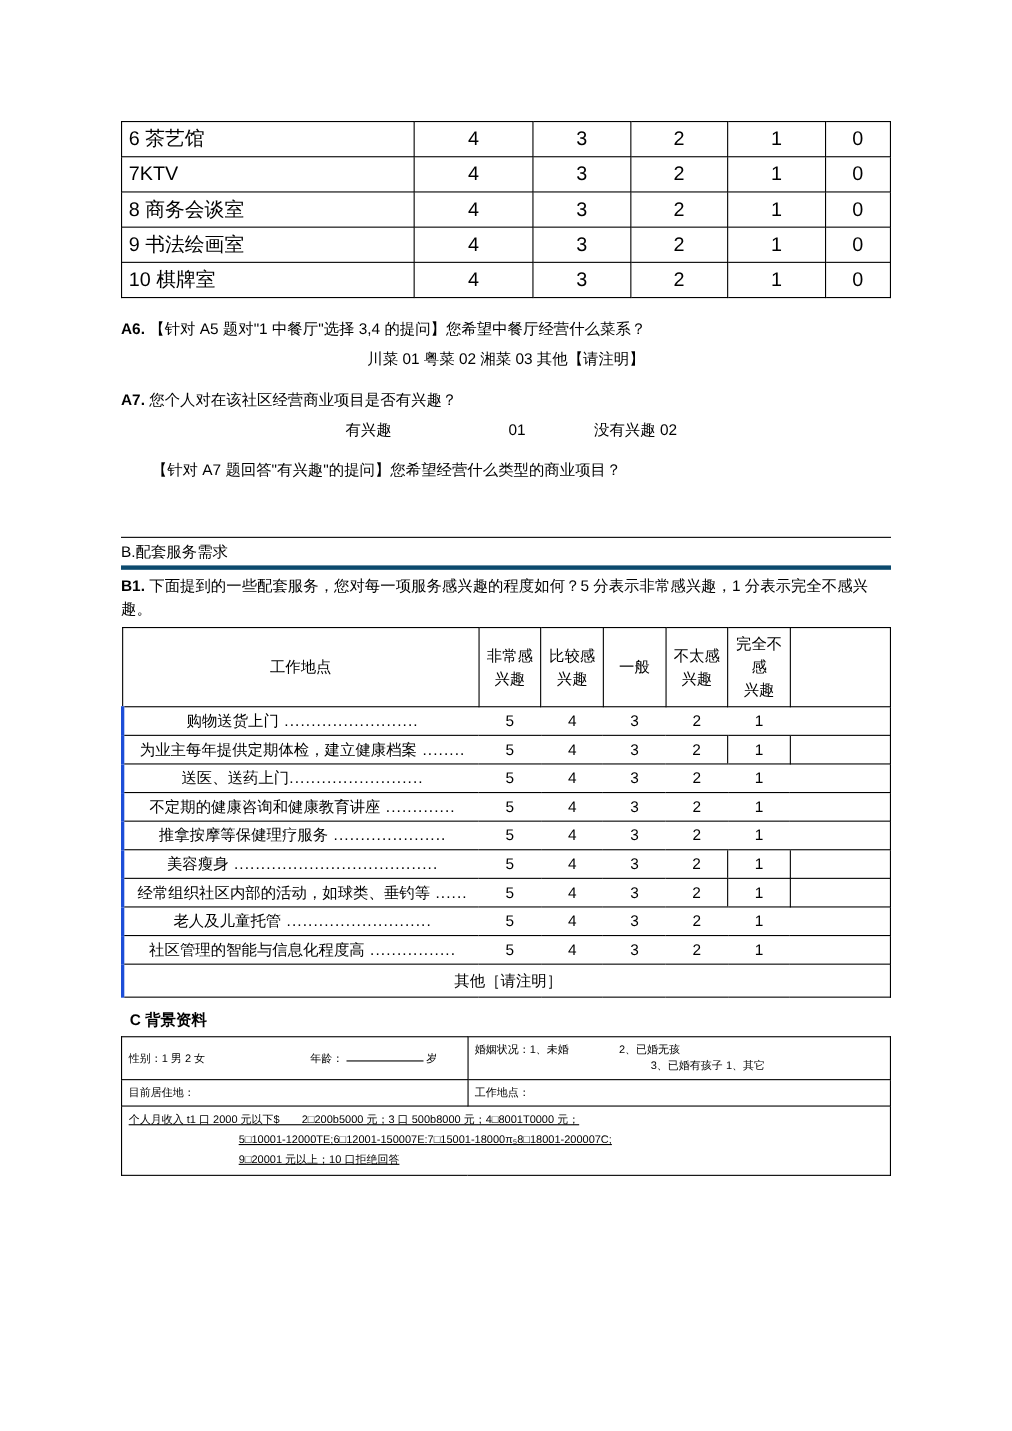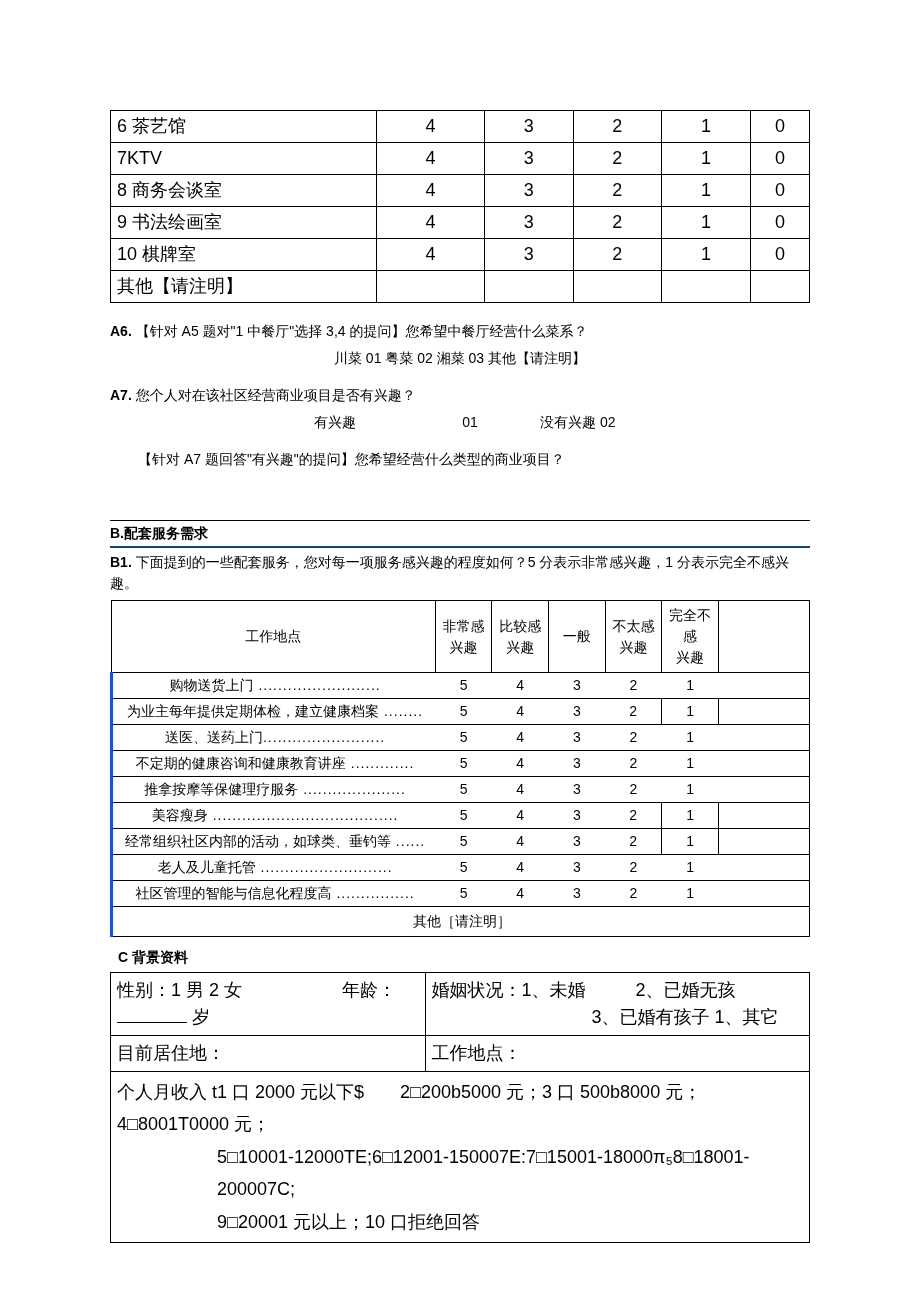--- a/index.html
+++ b/index.html
@@ -31,23 +31,23 @@
     vertical-align: middle;
   }
   table.grid .label { text-align: left; padding-left: 6px; }
   .q-row { margin: 4px 0 6px 0; }
   .q-prefix { font-weight: bold; font-family: Arial, sans-serif; }
   .center { text-align: center; }
   .opt-line { margin: 4px 0 16px 0; }
   .flex-row { display:flex; }
   .hr { border-top: 1px solid #000; margin-top: 50px; }
   .section-hdr {
-    font-weight: bold;
+    font-weight: normal;
     font-family: Arial, sans-serif;
-    border-bottom: 2px solid #0c4a6e;
+    border-bottom: 4px solid #0c4a6e;
     padding: 2px 0;
   }
   table.grid2 {
     border-collapse: collapse;
     width: 100%;
     font-size: 14px;
   }
   table.grid2 th {
     border: 1px solid #000;
     padding: 4px 2px;
@@ -64,21 +64,21 @@
     vertical-align: middle;
   }
   table.grid2 td.first { border-left:3px solid #1d4ed8; text-align:center; padding-left:6px; }
   table.grid2 td.last { border-right:1px solid #000; }
   table.grid2 tr.head th { border:1px solid #000; }
   table.grid2 td.box1 { border:1px solid #000; }
   .dots { letter-spacing: 1px; }
   table.bg {
     border-collapse: collapse;
     width: 100%;
-    font-size: 18px;
+    font-size: 10px;
   }
   table.bg td {
     border:1px solid #000;
     padding: 4px 6px;
     text-align:left;
     vertical-align: middle;
   }
   .underline {
     display:inline-block;
     border-bottom:1px solid #000;
@@ -135,28 +135,20 @@
           <td>1</td>
           <td>0</td>
         </tr>
         <tr>
           <td class="label">10 棋牌室</td>
           <td>4</td>
           <td>3</td>
           <td>2</td>
           <td>1</td>
           <td>0</td>
-        </tr>
-        <tr>
-          <td class="label">其他【请注明】</td>
-          <td></td>
-          <td></td>
-          <td></td>
-          <td></td>
-          <td></td>
         </tr>
       </tbody>
   </table>
 
   <div class="q-row">
     <span class="q-prefix">A6.</span>
     <span>【针对 A5 题对"1 中餐厅"选择 3,4 的提问】您希望中餐厅经营什么菜系？</span>
   </div>
   <div class="opt-line center">川菜 01 粤菜 02 湘菜 03 其他【请注明】</div>
 
@@ -305,21 +297,21 @@
         <span class="gap"></span>
         <span>2、已婚无孩</span><br>
         <span style="display:inline-block; padding-left:160px;">3、已婚有孩子 1、其它</span>
       </td>
     </tr>
     <tr>
       <td>目前居住地：</td>
       <td>工作地点：</td>
     </tr>
     <tr>
-      <td colspan="2" style="line-height:1.8;">
+      <td colspan="2" style="line-height:1.8;text-decoration:underline;">
         <div>个人月收入 t1 口 2000 元以下$　　2□200b5000 元；3 口 500b8000 元；4□8001T0000 元；</div>
         <div style="padding-left:100px;">5□10001-12000TE;6□12001-150007E:7□15001-18000π₅8□18001-200007C;</div>
         <div style="padding-left:100px;">9□20001 元以上；10 口拒绝回答</div>
       </td>
     </tr>
   </tbody>
     </table>
 
 </div>
 

